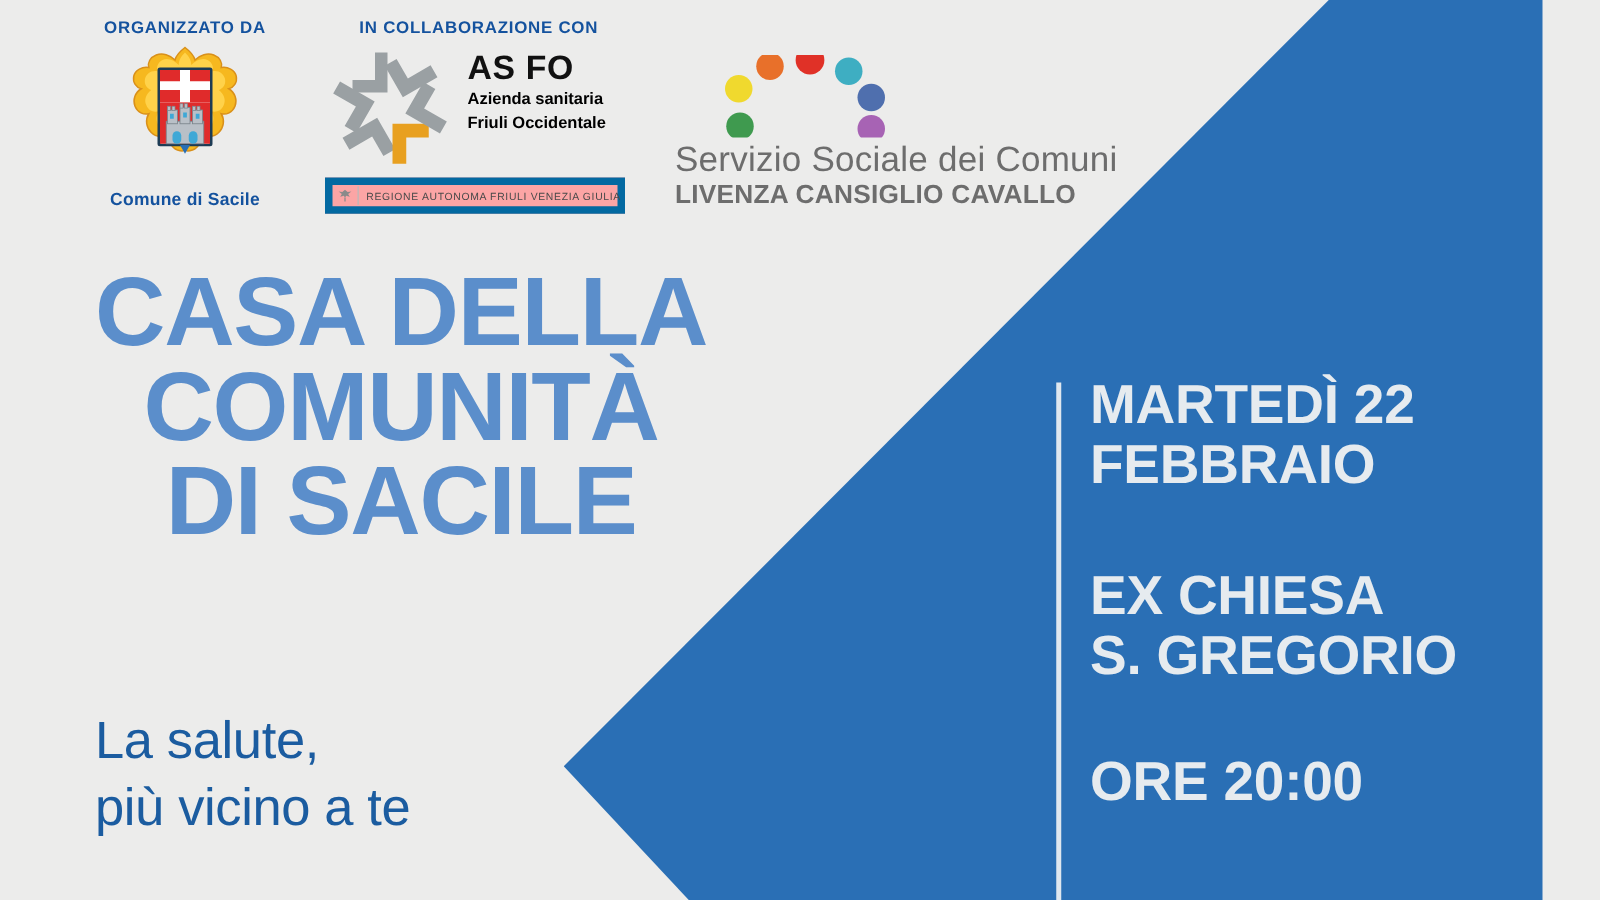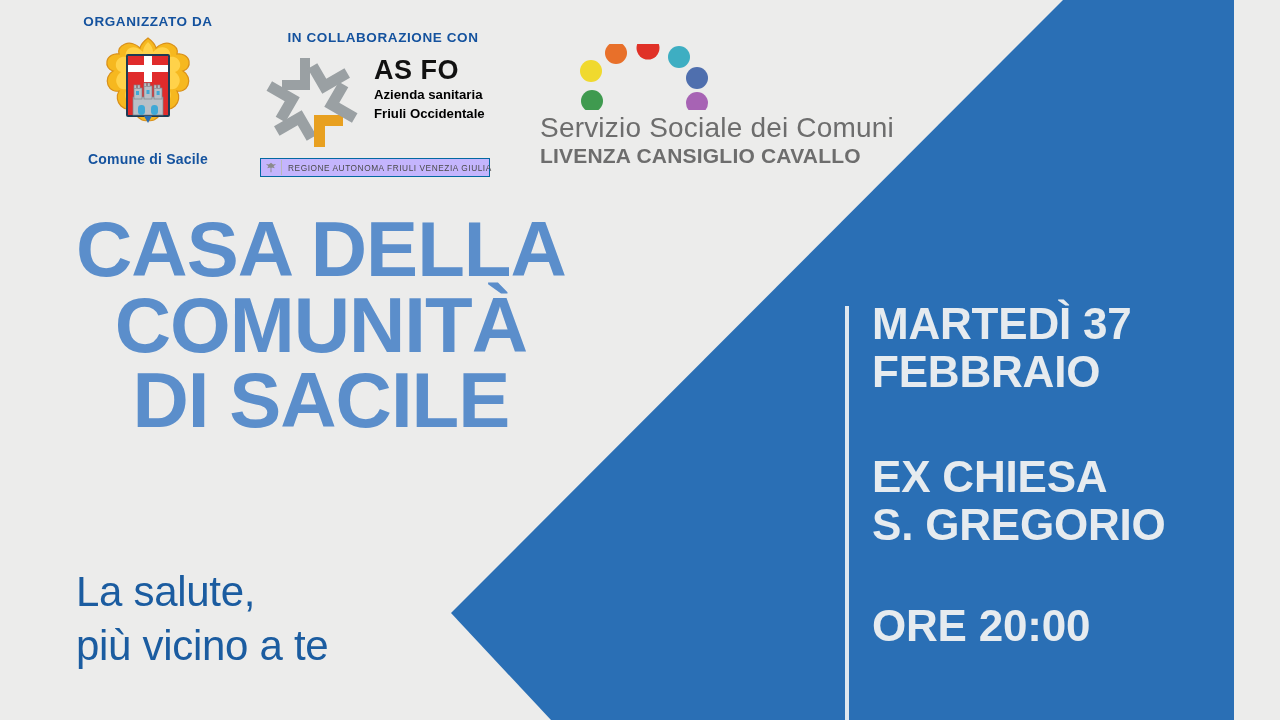--- a/index.html
+++ b/index.html
@@ -33,29 +33,29 @@
   #comune-block{left:60px;top:14px;width:176px;}
   #comune-block .kicker{margin-bottom:6px;}
   .crest{width:96px;height:110px;margin:0 auto;position:relative;}
   .crest-caption{
     font-size:14px;font-weight:bold;color:#14529e;text-align:center;
     margin-top:6px;white-space:nowrap;letter-spacing:.2px;
   }
 
   
   #asfo-block{left:258px;top:14px;width:250px;}
-  #asfo-block .kicker{margin-bottom:8px;margin-top:16px;}
+  #asfo-block .kicker{margin-bottom:8px;}
   .asfo-row{display:flex;gap:8px;}
   .asfo-mark{width:108px;height:98px;flex:0 0 108px;}
   .asfo-words{padding-top:4px;}
   .asfo-title{font-size:27px;font-weight:bold;color:#111;letter-spacing:.5px;line-height:1;}
   .asfo-sub{font-size:13.2px;color:#000000;line-height:1.22;margin-top:3px;white-space:nowrap;font-weight:bold;}
   .regione-bar{
     margin-top:7px;margin-left:2px;
-    border:1px solid #0369a1;background:#c4b5fd;
+    border:6px solid #0369a1;background:#fca5a5;
     height:17px;display:flex;align-items:center;width:228px;
   }
   .regione-eagle{width:20px;height:15px;border-right:1px solid #b9b9b9;display:flex;align-items:center;justify-content:center;flex:0 0 20px;}
   .regione-text{
     font-size:8.3px;color:#4a4a4a;letter-spacing:.55px;
     padding-left:6px;white-space:nowrap;font-family:"Liberation Sans",sans-serif;
   }
 
   
   #ssc-block{left:540px;top:44px;width:330px;}
@@ -231,21 +231,21 @@
   </div>
 
   <div class="tagline">
     <span class="tg">La salute,</span>
     <span class="tg">più vicino a te</span>
   </div>
 
   <div class="rule"></div>
   <div class="info">
     <div class="info-group">
-      <span class="info-line">MARTEDÌ 37</span>
+      <span class="info-line">MARTEDÌ 22</span>
       <span class="info-line">FEBBRAIO</span>
     </div>
     <div class="gap"></div>
     <div class="info-group">
       <span class="info-line">EX CHIESA</span>
       <span class="info-line">S. GREGORIO</span>
     </div>
     <div class="gap-sm"></div>
     <div class="info-group">
       <span class="info-line">ORE 20:00</span>

